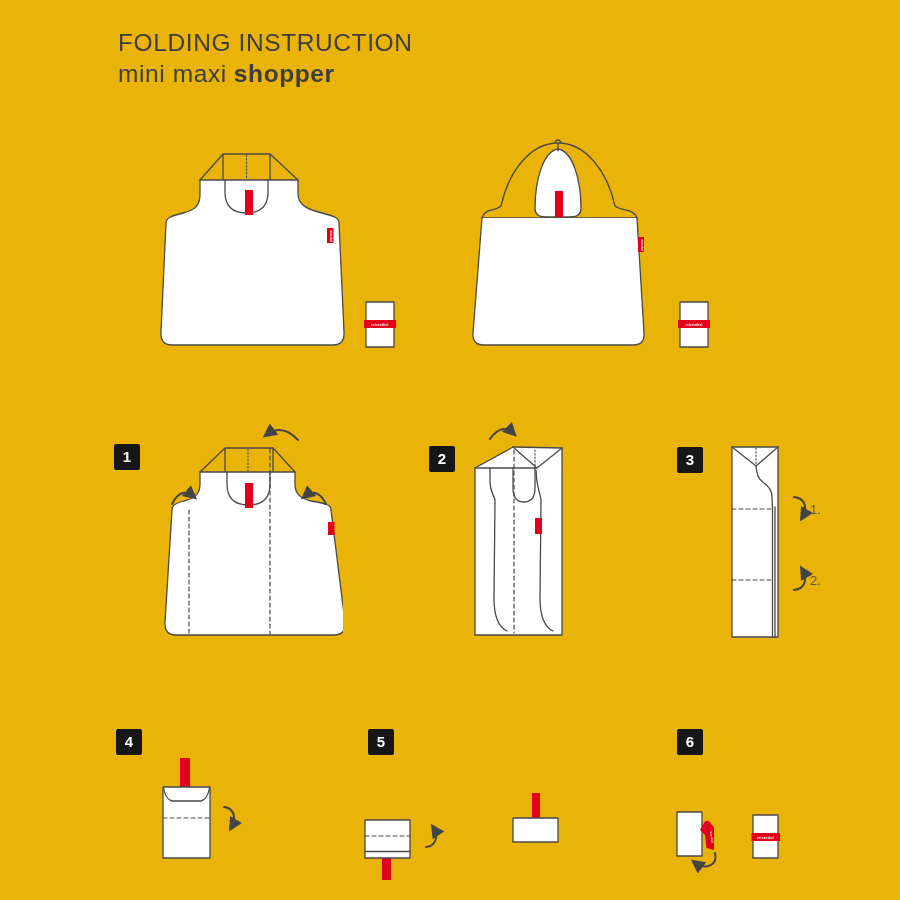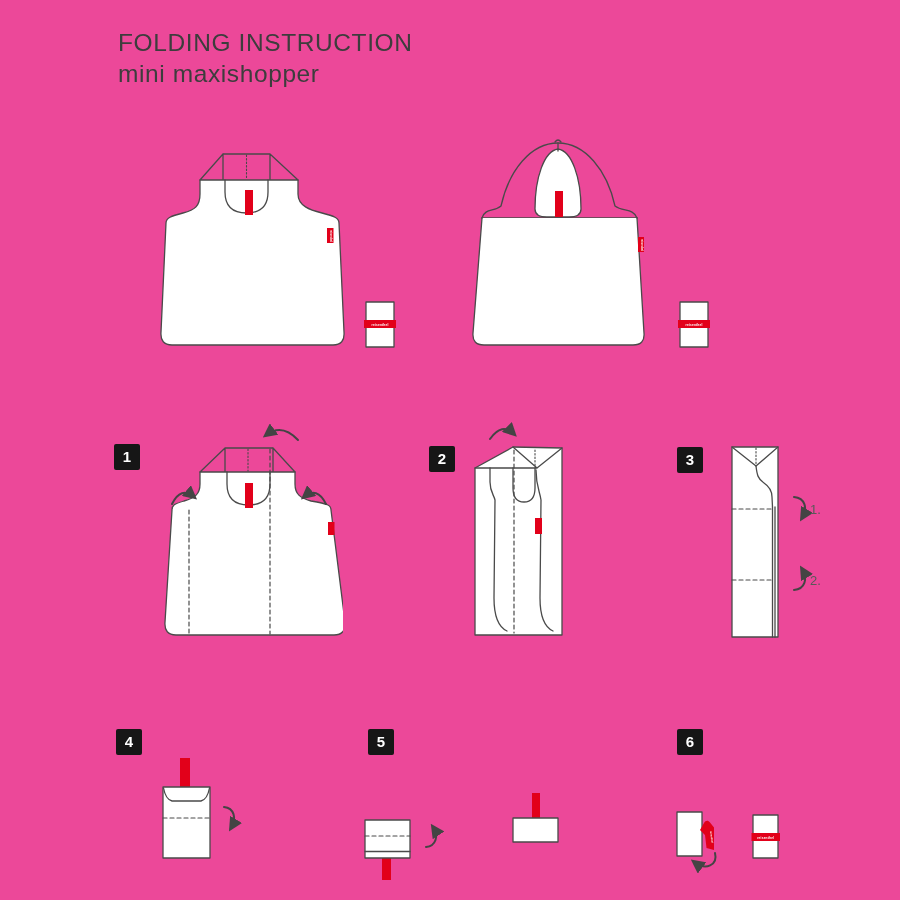--- a/index.html
+++ b/index.html
@@ -1,26 +1,26 @@
 <!DOCTYPE html>
 <html><head>
 <meta charset="utf-8">
 <style>
   html,body{margin:0;padding:0;background:#fff;}
   #canvas{
-    position:relative;width:900px;height:900px;background:#ec4899;overflow:hidden;
+    position:relative;width:900px;height:900px;background:#eab308;overflow:hidden;
     font-family:"Liberation Sans", sans-serif;
   }
   
   .title{
     position:absolute;left:118px;top:27px;
     font-size:24.5px;line-height:31px;letter-spacing:0.6px;
     color:var(--titlecol,#3d3d3d);
   }
-  .title .l2 b{font-weight:400;}
+  .title .l2 b{font-weight:700;margin-left:7px;}
   
   .badge{
     position:absolute;width:26px;height:26px;border-radius:2px;
     background:var(--badge,#161616);color:#fff;
     font-size:15px;font-weight:700;line-height:26px;text-align:center;
   }
   
   .fig{position:absolute;}
   .line{fill:none;stroke:var(--outline,#4a4a4a);stroke-width:1.3;stroke-linejoin:round;stroke-linecap:round;}
   .fillw{fill:#ffffff;}

